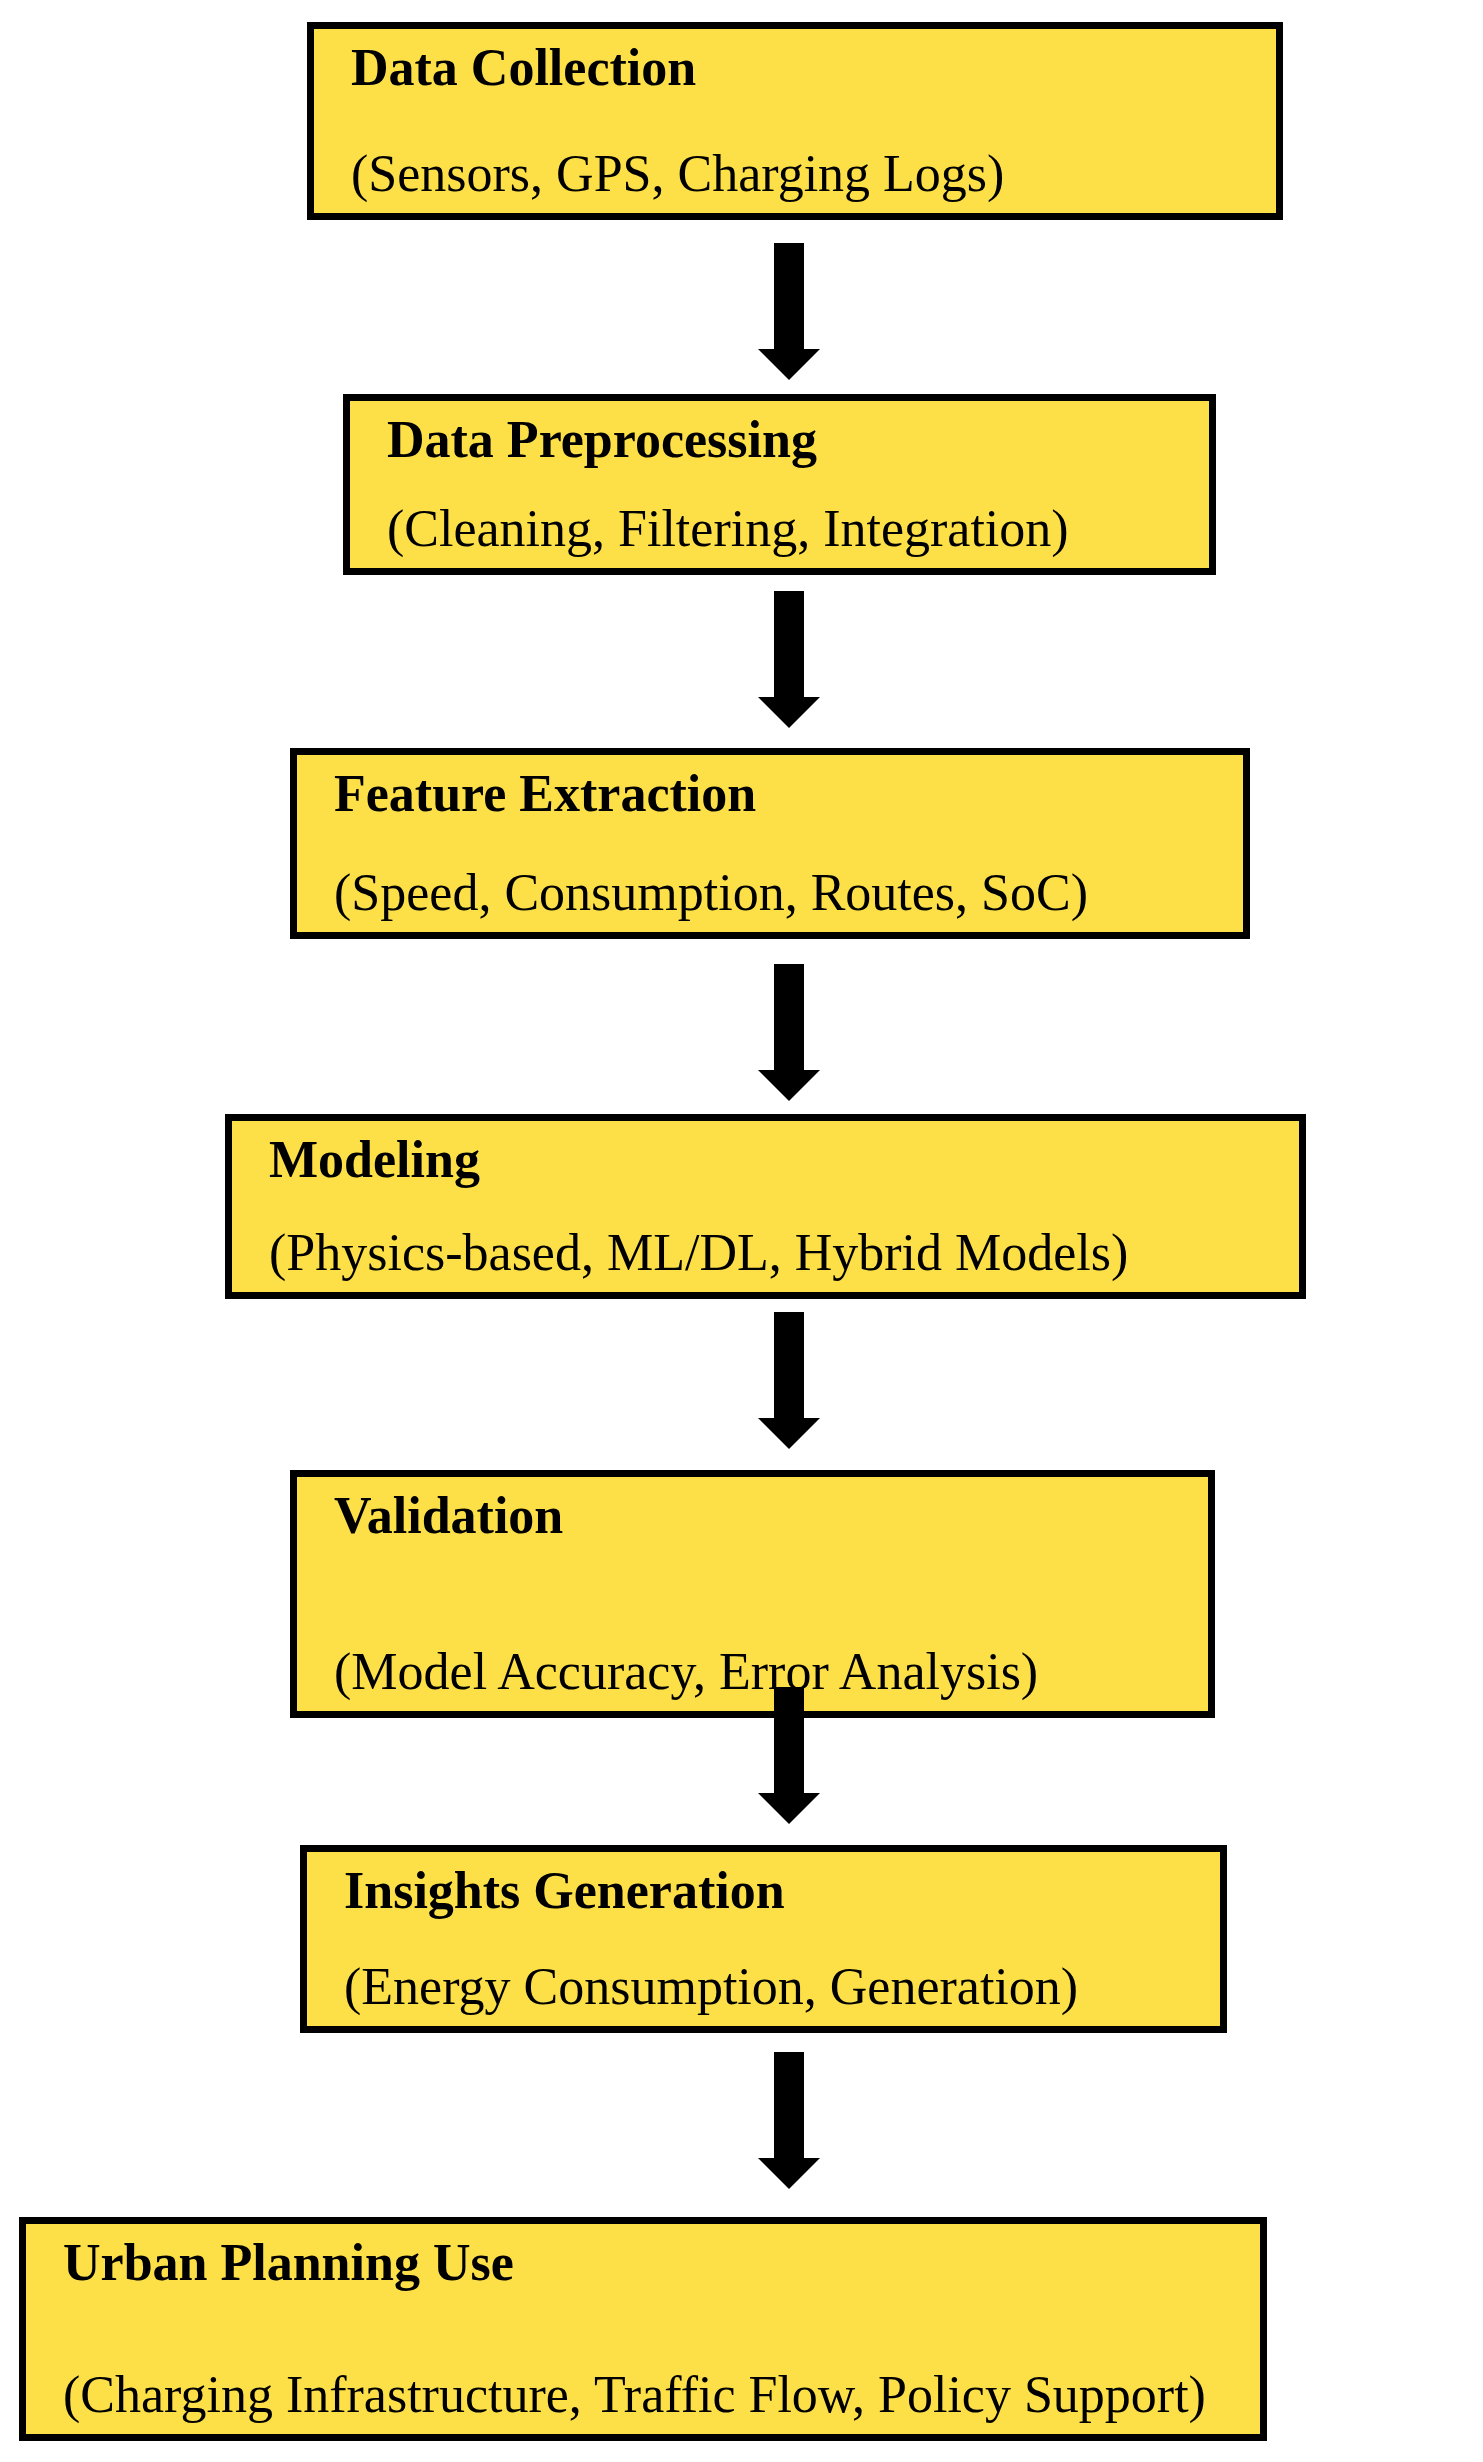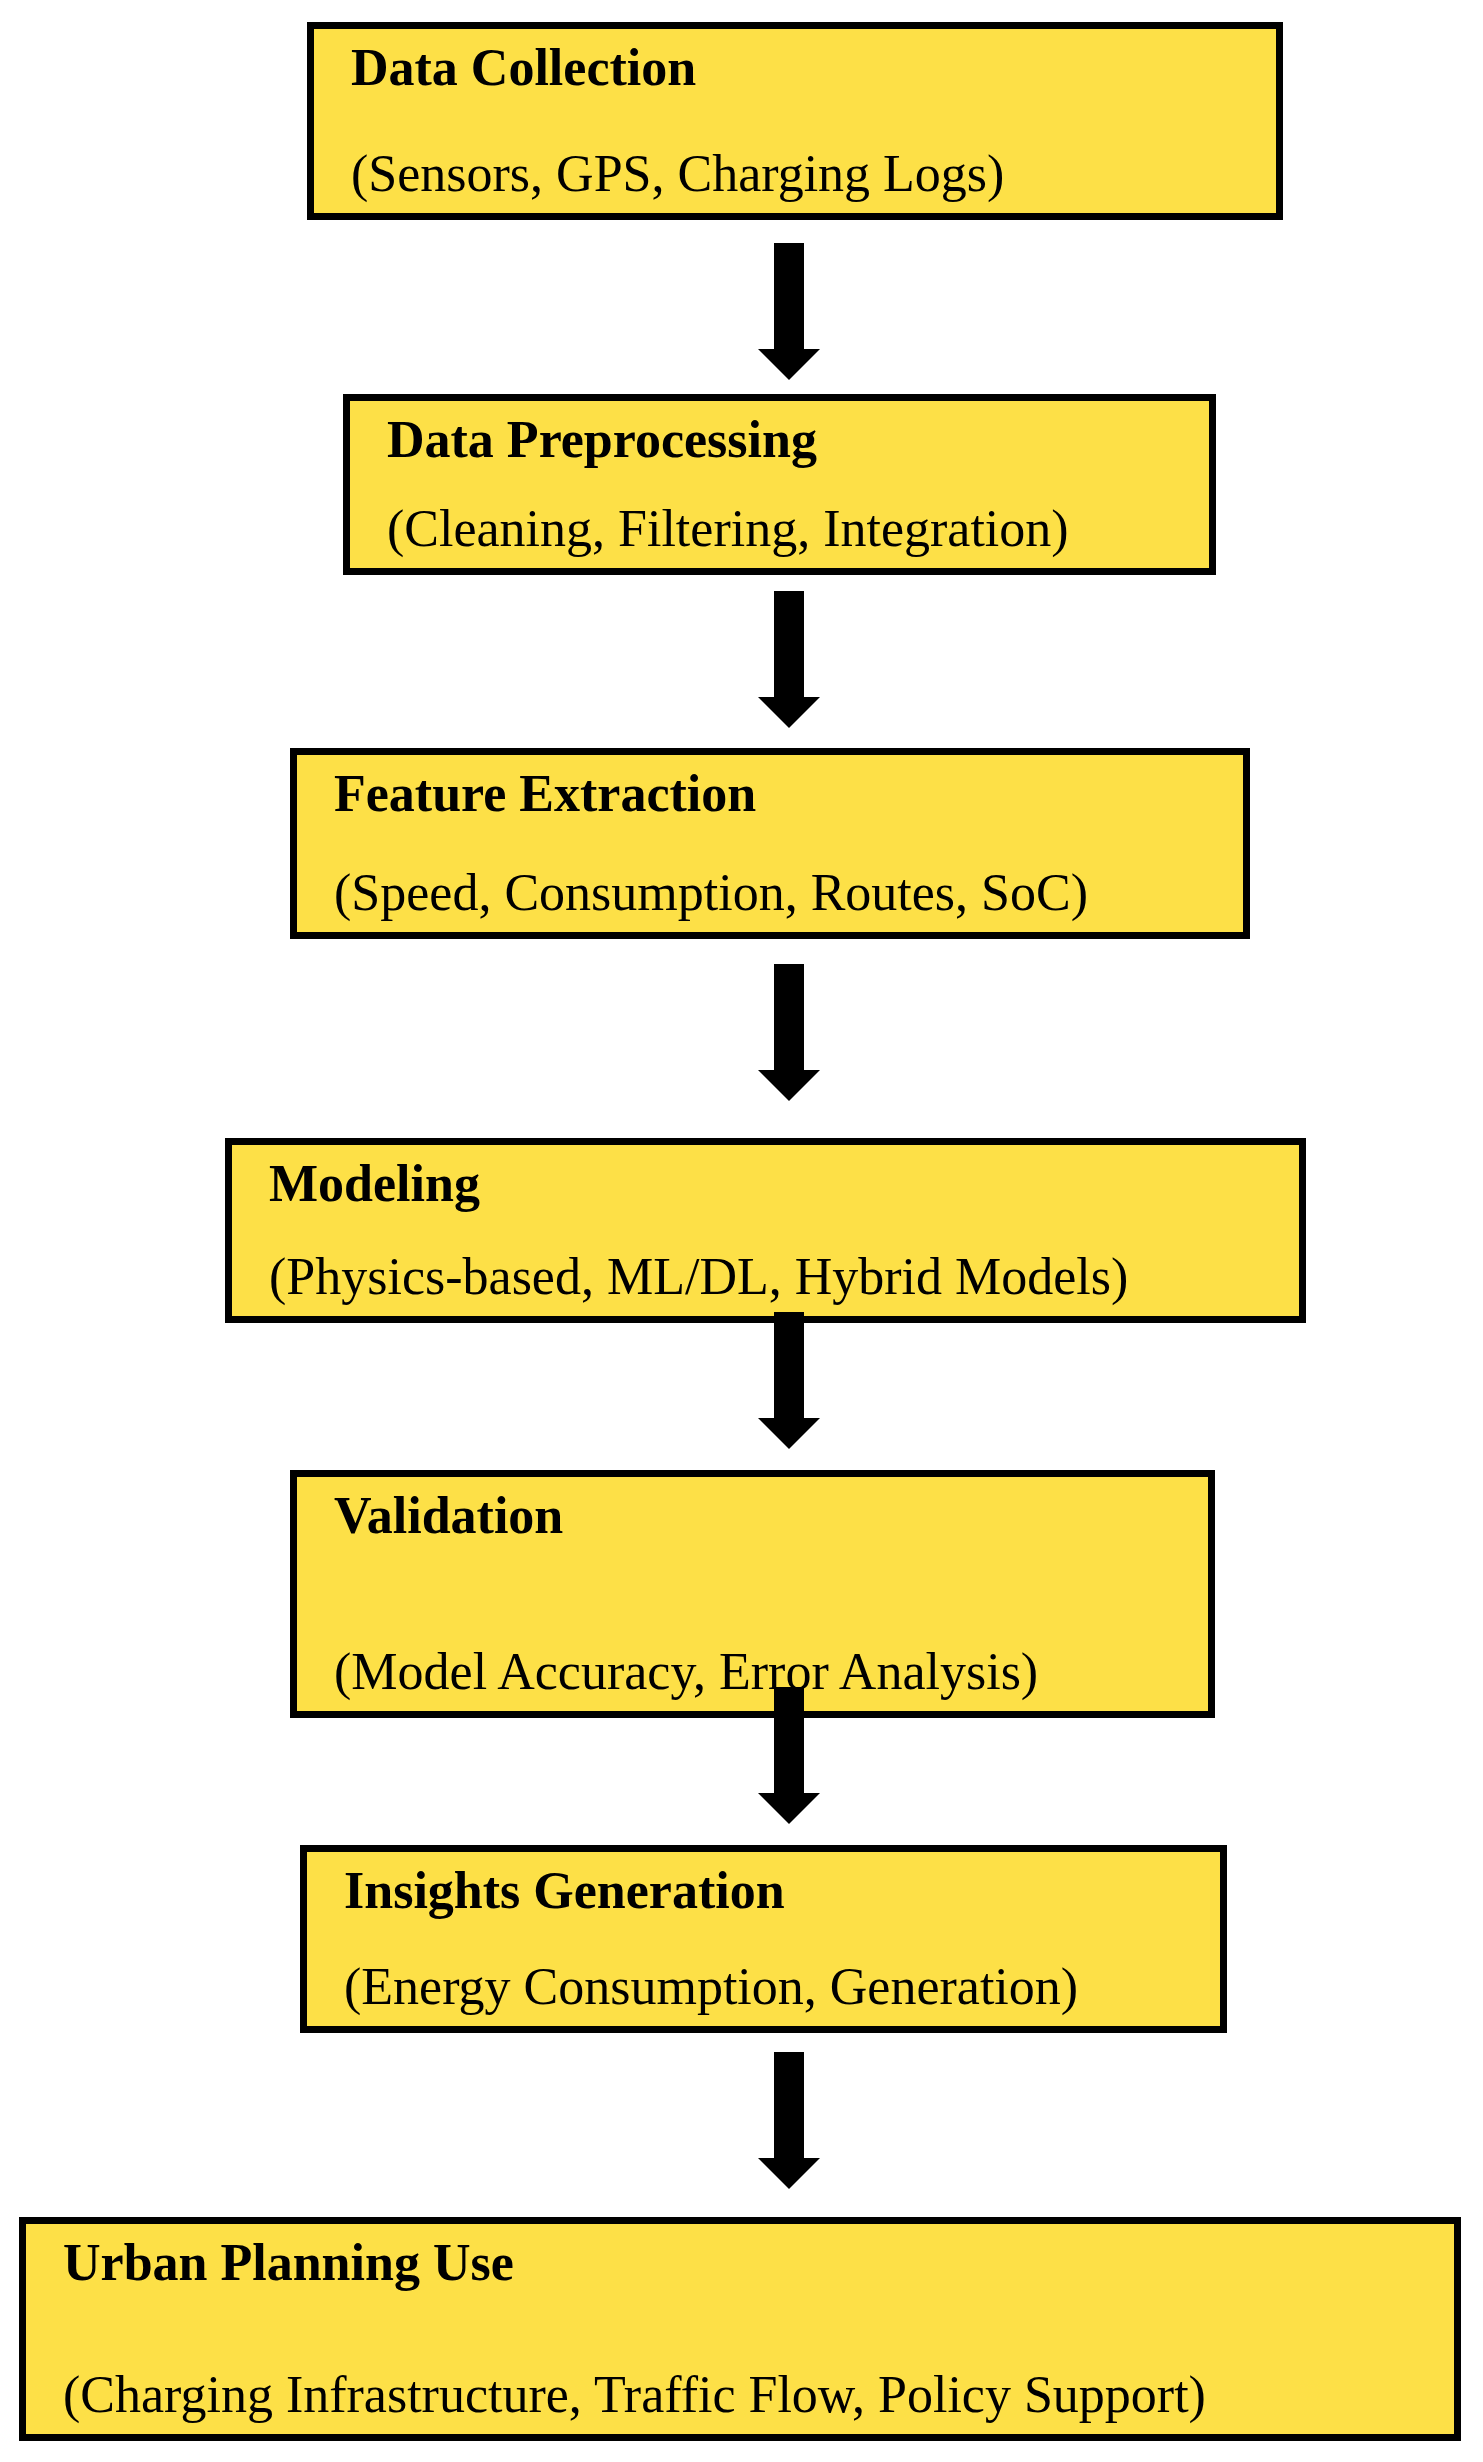--- a/index.html
+++ b/index.html
@@ -36,24 +36,24 @@
     font-weight: normal;
     font-size: 52px;
     line-height: 78px;
     color: #000000;
     white-space: nowrap;
   }
   
   .b1 { left: 307px; top: 22px;   width: 976px; height: 198px; }
   .b2 { left: 343px; top: 394px;  width: 873px;  height: 181px; }
   .b3 { left: 290px; top: 748px;  width: 960px; height: 191px; }
-  .b4 { left: 225px; top: 1114px; width: 1081px; height: 185px; margin-top: 24px; }
+  .b4 { left: 225px; top: 1114px; width: 1081px; height: 185px; }
   .b5 { left: 290px; top: 1470px; width: 925px; height: 248px; }
   .b6 { left: 286px; top: 1845px; width: 927px; height: 188px; margin-left: 14px; }
-  .b7 { left: 19px;  top: 2217px; width: 1442px; height: 224px; }
+  .b7 { left: 19px;  top: 2217px; width: 1248px; height: 224px; }
   
   .arrow {
     position: absolute;
     left: 758px;
     width: 62px;
     display: flex;
     flex-direction: column;
     align-items: center;
   }
   .arrow .shaft {

